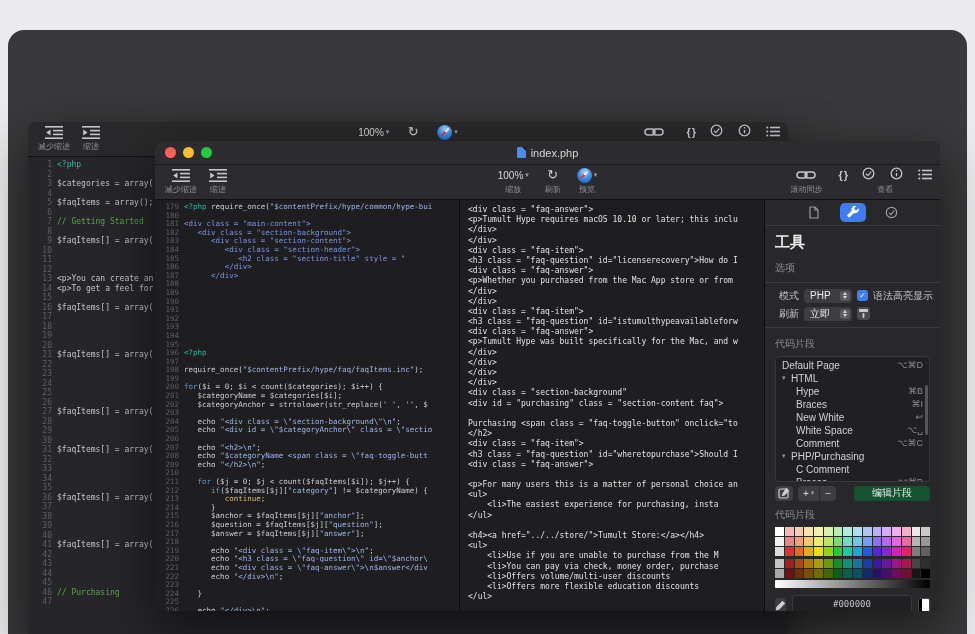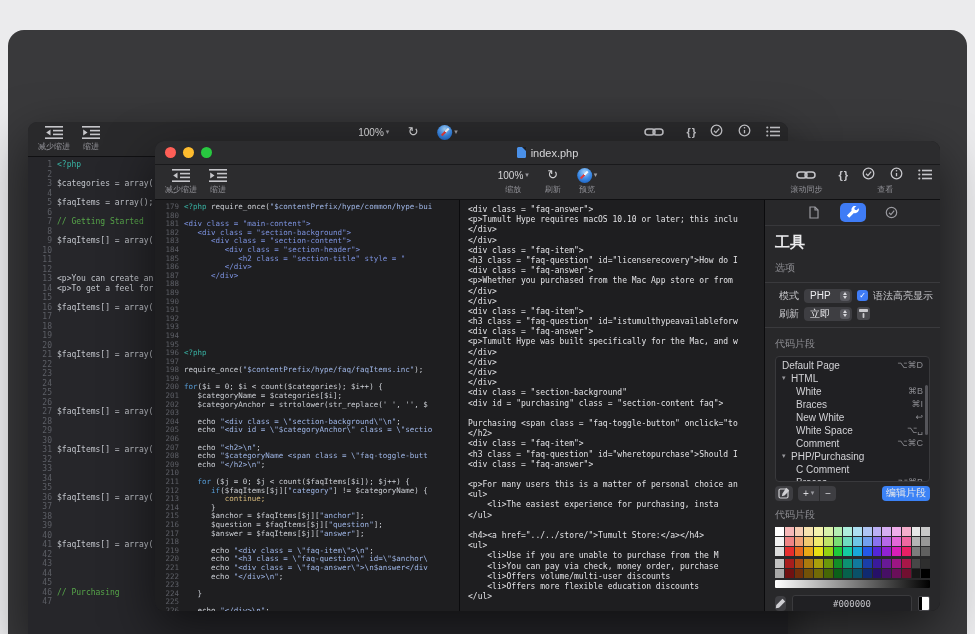--- a/index.html
+++ b/index.html
@@ -77,28 +77,28 @@
   .snip-list{background:#202023;border:1px solid #39393c;border-radius:4px;height:134px;margin:2px 0 4px;padding:2px 0;position:relative;overflow:hidden;}
   .sn-row{display:flex;align-items:center;height:13px;padding:0 6px;font-size:10px;color:#d2d2d6;}
   .sn-tri{color:#97979c;font-size:7px;width:9px;flex:0 0 9px;}
   .sn-sc{margin-left:auto;color:#8b8b90;font-size:9px;}
   .sn-thumb{position:absolute;right:1px;top:28px;width:3px;height:50px;border-radius:2px;background:#55555a;}
   .snip-bar{display:flex;align-items:center;gap:5px;margin:0 0 2px;}
   .icon-btn{width:18px;height:15px;background:#3e3e42;border-radius:4px;display:flex;align-items:center;justify-content:center;color:#cfcfd3;}
   .seg{display:flex;background:#3e3e42;border-radius:4px;overflow:hidden;}
   .seg>span{padding:0 5px;height:15px;display:flex;align-items:center;font-size:10px;color:#dadade;gap:2px;}
   .seg .vsep{width:1px;padding:0;background:#2c2c2e;}
-  .btn{margin-left:auto;background:#3b82f6;border-radius:4px;height:15px;padding:0 4px;font-size:10px;color:#e8e8ea;display:flex;align-items:center;white-space:nowrap;}
+  .btn{margin-left:auto;background:#14532d;border-radius:4px;height:15px;padding:0 18px;font-size:10px;color:#e8e8ea;display:flex;align-items:center;white-space:nowrap;}
 
   .palette{margin-top:2px;}
   .pal-row{display:flex;gap:1px;margin-bottom:1px;}
   .pal-row.gap{margin-top:3px;}
   .sw{flex:1;height:9px;}
   .grad{height:9px;margin-top:1px;border-radius:1px;}
-  .color-bar{display:flex;align-items:center;gap:6px;margin-top:7px;}
+  .color-bar{display:flex;align-items:flex-end;gap:6px;margin-top:7px;}
   .hexfield{flex:1;background:#202023;border:1px solid #3a3a3d;border-radius:3px;height:14px;color:#c2c2c7;font:9px "DejaVu Sans Mono",monospace;text-align:center;}
   .well{width:36px;height:13px;border:1px solid #4a4a4e;border-radius:2px;display:flex;overflow:hidden;}
   .well .main{flex:1;} .well .sec{width:7px;}
 </style>
 </head>
 <body>
 
 <div class="page">
   <div class="backdrop"></div>
 
@@ -353,21 +353,21 @@
             <div class="sn-row">
               <span class="sn-lbl">Default Page</span>
               <span class="sn-sc">⌥⌘D</span>
             </div>
             <div class="sn-row">
               <span class="sn-tri">▾</span>
               <span class="sn-lbl">HTML</span>
               <span class="sn-sc"></span>
             </div>
             <div class="sn-row">
-              <span class="sn-lbl" style="padding-left: 14px;">White</span>
+              <span class="sn-lbl" style="padding-left: 14px;">Hype</span>
               <span class="sn-sc">⌘B</span>
             </div>
             <div class="sn-row">
               <span class="sn-lbl" style="padding-left: 14px;">Braces</span>
               <span class="sn-sc">⌘I</span>
             </div>
             <div class="sn-row">
               <span class="sn-lbl" style="padding-left: 14px;">New White</span>
               <span class="sn-sc">↩</span>
             </div>

